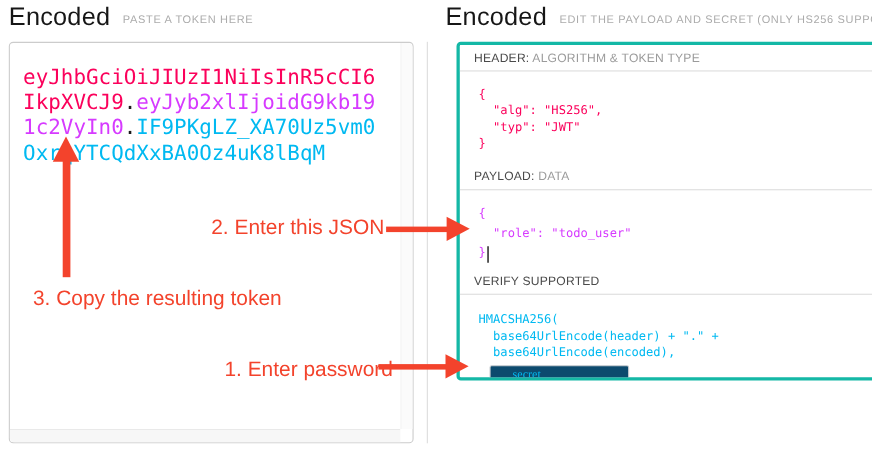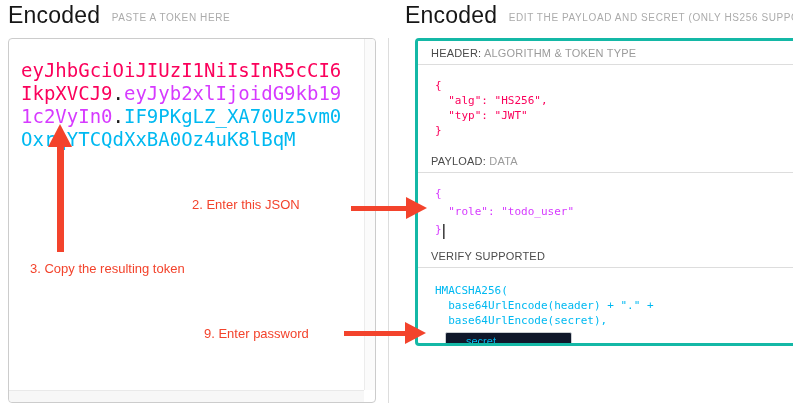--- a/index.html
+++ b/index.html
@@ -90,35 +90,35 @@
     padding: 15px 17px 0 17px;
     font-family: "DejaVu Sans Mono", monospace;
     font-size: 11px; line-height: 15px;
     color: #00b9f1;
   }
   #verify-block pre { margin: 0; padding: 0; font: inherit; color: inherit; white-space: pre; }
   #secret-input {
     display: block; margin: 4px 0 4px 10px;
     width: 127px; height: 18px;
     border: 1px solid #c9cdd1; border-radius: 2px;
-    font-family: Liberation Sans, sans-serif;
+    font-family: Liberation Serif, serif;
     font-size: 11px; color: #00b9f1;
-    padding: 1px 20px; outline: none; background: #0f172a;
+    padding: 1px 20px; outline: none; background: #0c4a6e;
   }
   .paren-line { white-space: pre; }
   .checkbox {
     display: inline-block; width: 10px; height: 10px;
     background: #ececec; border: 1px solid #b9b9b9; border-radius: 2px;
     margin: 0 2px 0 6px; vertical-align: -1px;
   }
   .b64-label { font-weight: bold; color: #00b9f1; }
 
   
   .ann-text {
-    position: absolute; color: #f3432c; font-size: 13px;
+    position: absolute; color: #f3432c; font-size: 19px;
     font-family: "Liberation Sans", sans-serif; white-space: nowrap; z-index: 6;
   }
   #ann-step3 { left: 30px;  top: 261px; }
   #ann-step2 { left: 192px; top: 197px; }
   #ann-step1 { left: 204px; top: 326px; }
 
   .arrow-part { position: absolute; z-index: 6; }
   
   #arrow-up-shaft { left: 57px; top: 146px; width: 7px; height: 106px; background: #f3432c; }
   #arrow-up-head {
@@ -183,28 +183,28 @@
   "role": "todo_user"
 }</pre><span class="caret">|</span></div>
 
   <div class="sec-bar">
     <span class="lbl-strong">VERIFY SUPPORTED</span>
   </div>
 
   <div id="verify-block">
     <pre>HMACSHA256(</pre>
     <pre>  base64UrlEncode(header) + "." +</pre>
-    <pre>  base64UrlEncode(secret),</pre>
+    <pre>  base64UrlEncode(encoded),</pre>
     <input id="secret-input" type="text" value="secret" style="">
   </div>
 
 </div>
 
 <div class="ann-text" id="ann-step3">3. Copy the resulting token</div>
 <div class="ann-text" id="ann-step2">2. Enter this JSON</div>
-<div class="ann-text" id="ann-step1">9. Enter password</div>
+<div class="ann-text" id="ann-step1">1. Enter password</div>
 
 <div class="arrow-part" id="arrow-up-shaft"></div>
 <div class="arrow-part" id="arrow-up-head"></div>
 <div class="arrow-part" id="arrow-json-shaft"></div>
 <div class="arrow-part" id="arrow-json-head"></div>
 <div class="arrow-part" id="arrow-pass-shaft"></div>
 <div class="arrow-part" id="arrow-pass-head"></div>
 
 </body></html>

